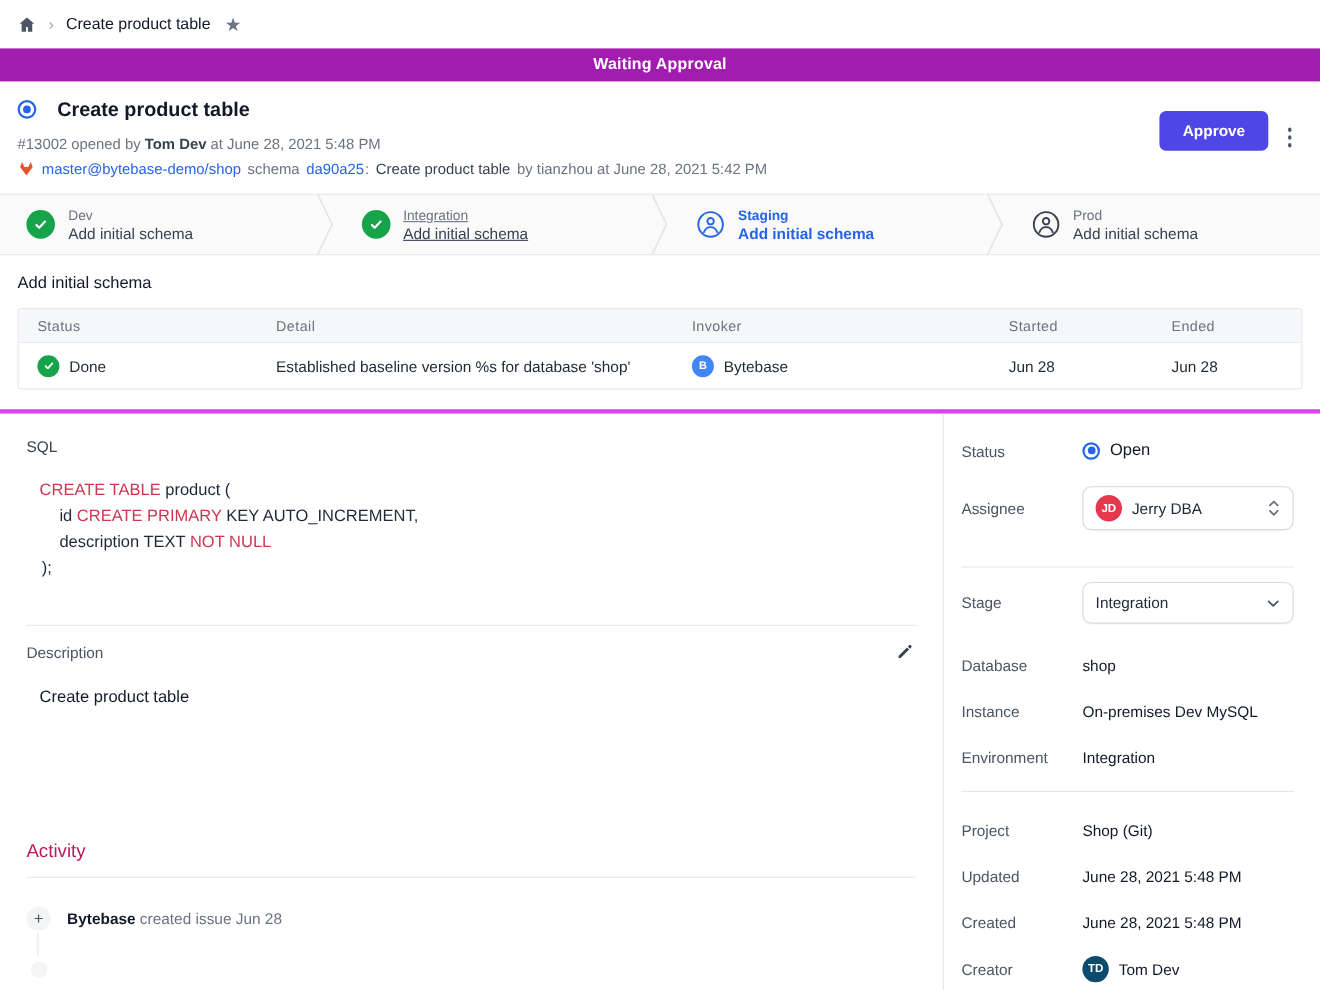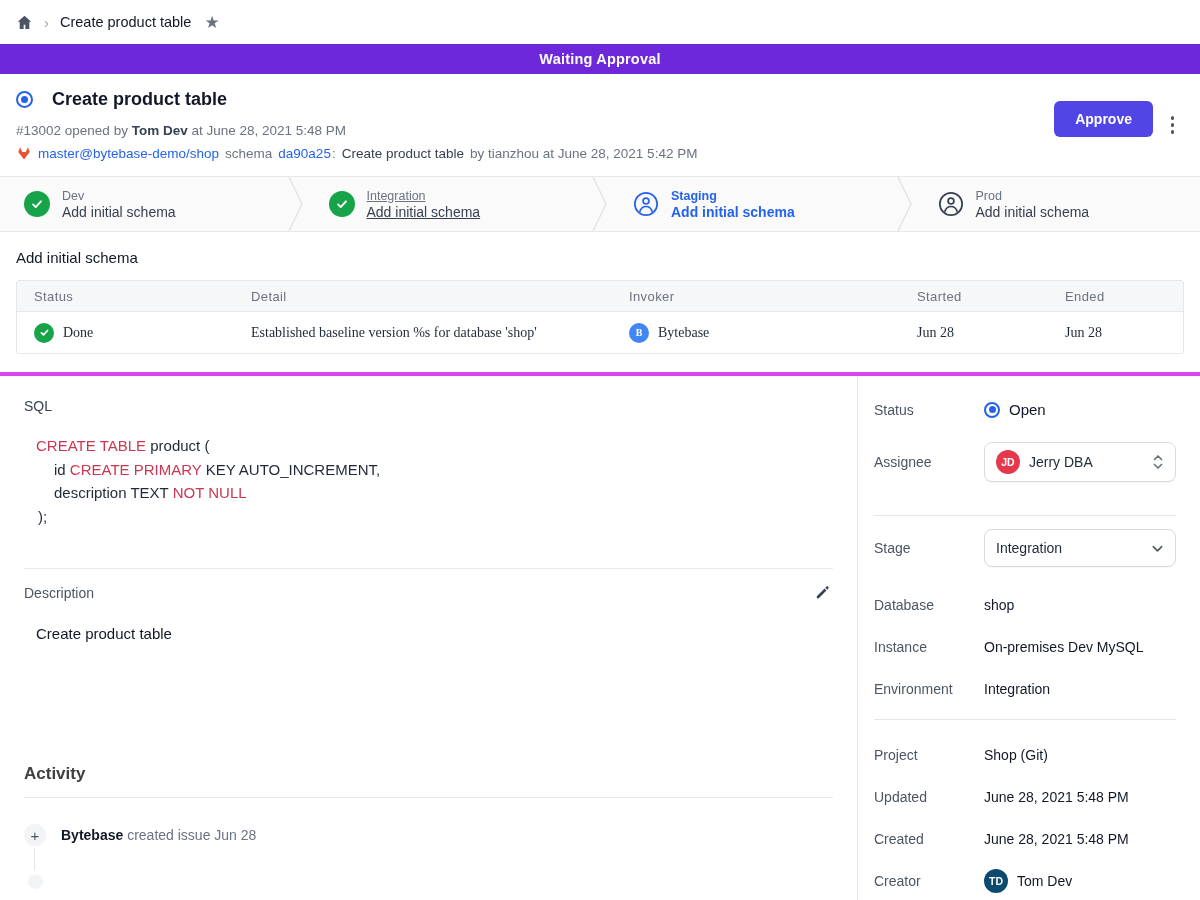--- a/index.html
+++ b/index.html
@@ -6,21 +6,21 @@
   html,body { width:1200px; height:900px; overflow:hidden; }
   body { font-family:"Liberation Sans", sans-serif; background:#fff; color:#1f2937; }
 
   
   .breadcrumb-bar { height:44px; display:flex; align-items:center; padding:0 16px; gap:11px; background:#fff; }
   .crumb-sep { color:#9ca3af; font-size:15px; }
   .crumb-title { font-size:14.5px; color:#111827; font-weight:500; }
   .star { color:#6b7280; font-size:17px; line-height:1; margin-left:2px; cursor:pointer; }
 
   
-  .banner { height:30px; background:#6d28d9; color:#fff; font-weight:700; font-size:14.5px;
+  .banner { height:30px; background:#a21caf; color:#fff; font-weight:700; font-size:14.5px;
             display:flex; align-items:center; justify-content:center; letter-spacing:.2px; }
 
   
   .issue-header { position:relative; padding:15px 16px 15px; }
   .title-row { display:flex; align-items:center; gap:19px; }
   .open-radio { width:17px; height:17px; border:2px solid #2563eb; border-radius:50%;
                 display:flex; align-items:center; justify-content:center; flex-shrink:0; }
   .open-radio i { width:7px; height:7px; background:#2563eb; border-radius:50%; }
   .issue-title { font-size:18px; font-weight:700; color:#111827; }
   .meta-line { margin-top:13px; font-size:13.5px; color:#6b7280; }
@@ -49,21 +49,21 @@
   .chev-sep { align-self:center; flex-shrink:0; }
 
   
   .task-section { padding:17px 16px 18px; }
   .task-heading { font-size:15px; color:#111827; margin-bottom:14px; }
   .task-table { border:1px solid #e5e7eb; border-radius:3px; overflow:hidden; }
   .t-head, .t-row { display:grid; grid-template-columns:217px 378px 288px 148px 1fr; align-items:center; }
   .t-head { background:#f6f7f8; color:#6b7280; font-size:13px; height:31px; border-bottom:1px solid #e5e7eb; }
   .t-head > div { padding-left:17px; letter-spacing:.03em; }
   .t-row { background:#fff; height:41px; font-size:14px; color:#1f2937; }
-  .t-row > div { padding-left:17px; display:flex; align-items:center; gap:9px;font-family:Liberation Serif, serif; }
+  .t-row > div { padding-left:17px; display:flex; align-items:center; gap:9px; }
   .check-sm { width:20px; height:20px; border-radius:50%; background:#16a34a; display:flex; align-items:center; justify-content:center; flex-shrink:0; }
   .avatar { border-radius:50%; color:#fff; display:flex; align-items:center; justify-content:center; font-weight:700; flex-shrink:0; }
   .avatar.b { width:20px; height:20px; background:#4285f4; font-size:10px; }
 
   
   .lower { display:flex; border-top:4px solid #d946ef; height:562px; }
   .main-col { flex:1; padding:22px 24px 0; min-width:0; }
   .side-col { width:343px; border-left:1px solid #e5e7eb; padding:25px 24px 0 16px; }
 
   
@@ -75,21 +75,21 @@
 
   .h-divider { border-top:1px solid #e7e9ec; margin-top:40px; }
 
   
   .desc-header { margin-top:13px; display:flex; align-items:center; justify-content:space-between; }
   .desc-label { font-size:14px; color:#4b5563; }
   .pencil-btn { cursor:pointer; display:flex; padding:2px; }
   .desc-text { margin:22px 0 0 12px; font-size:15px; color:#111827; }
 
   
-  .activity-heading { margin-top:122px; font-size:17px; font-weight:700; color:#404040; }
+  .activity-heading { margin-top:122px; font-size:17px; font-weight:400; color:#be185d; }
   .activity-divider { border-top:1px solid #e7e9ec; margin-top:13px; }
   .activity-item { margin-top:26px; display:flex; align-items:center; gap:15px; position:relative; }
   .plus-circle { width:22px; height:22px; border-radius:50%; background:#f3f4f6; color:#4b5563;
                  display:flex; align-items:center; justify-content:center; font-size:15px; flex-shrink:0; }
   .activity-text { font-size:14px; color:#6b7280; }
   .activity-text .actor { color:#111827; font-weight:700; }
   .tl-line { position:absolute; left:10px; top:24px; height:22px; border-left:1px solid #e5e7eb; }
   .tl-next { position:absolute; left:3.5px; top:50px; width:15px; height:15px; border-radius:50%; background:#f3f4f6; }
 
   

